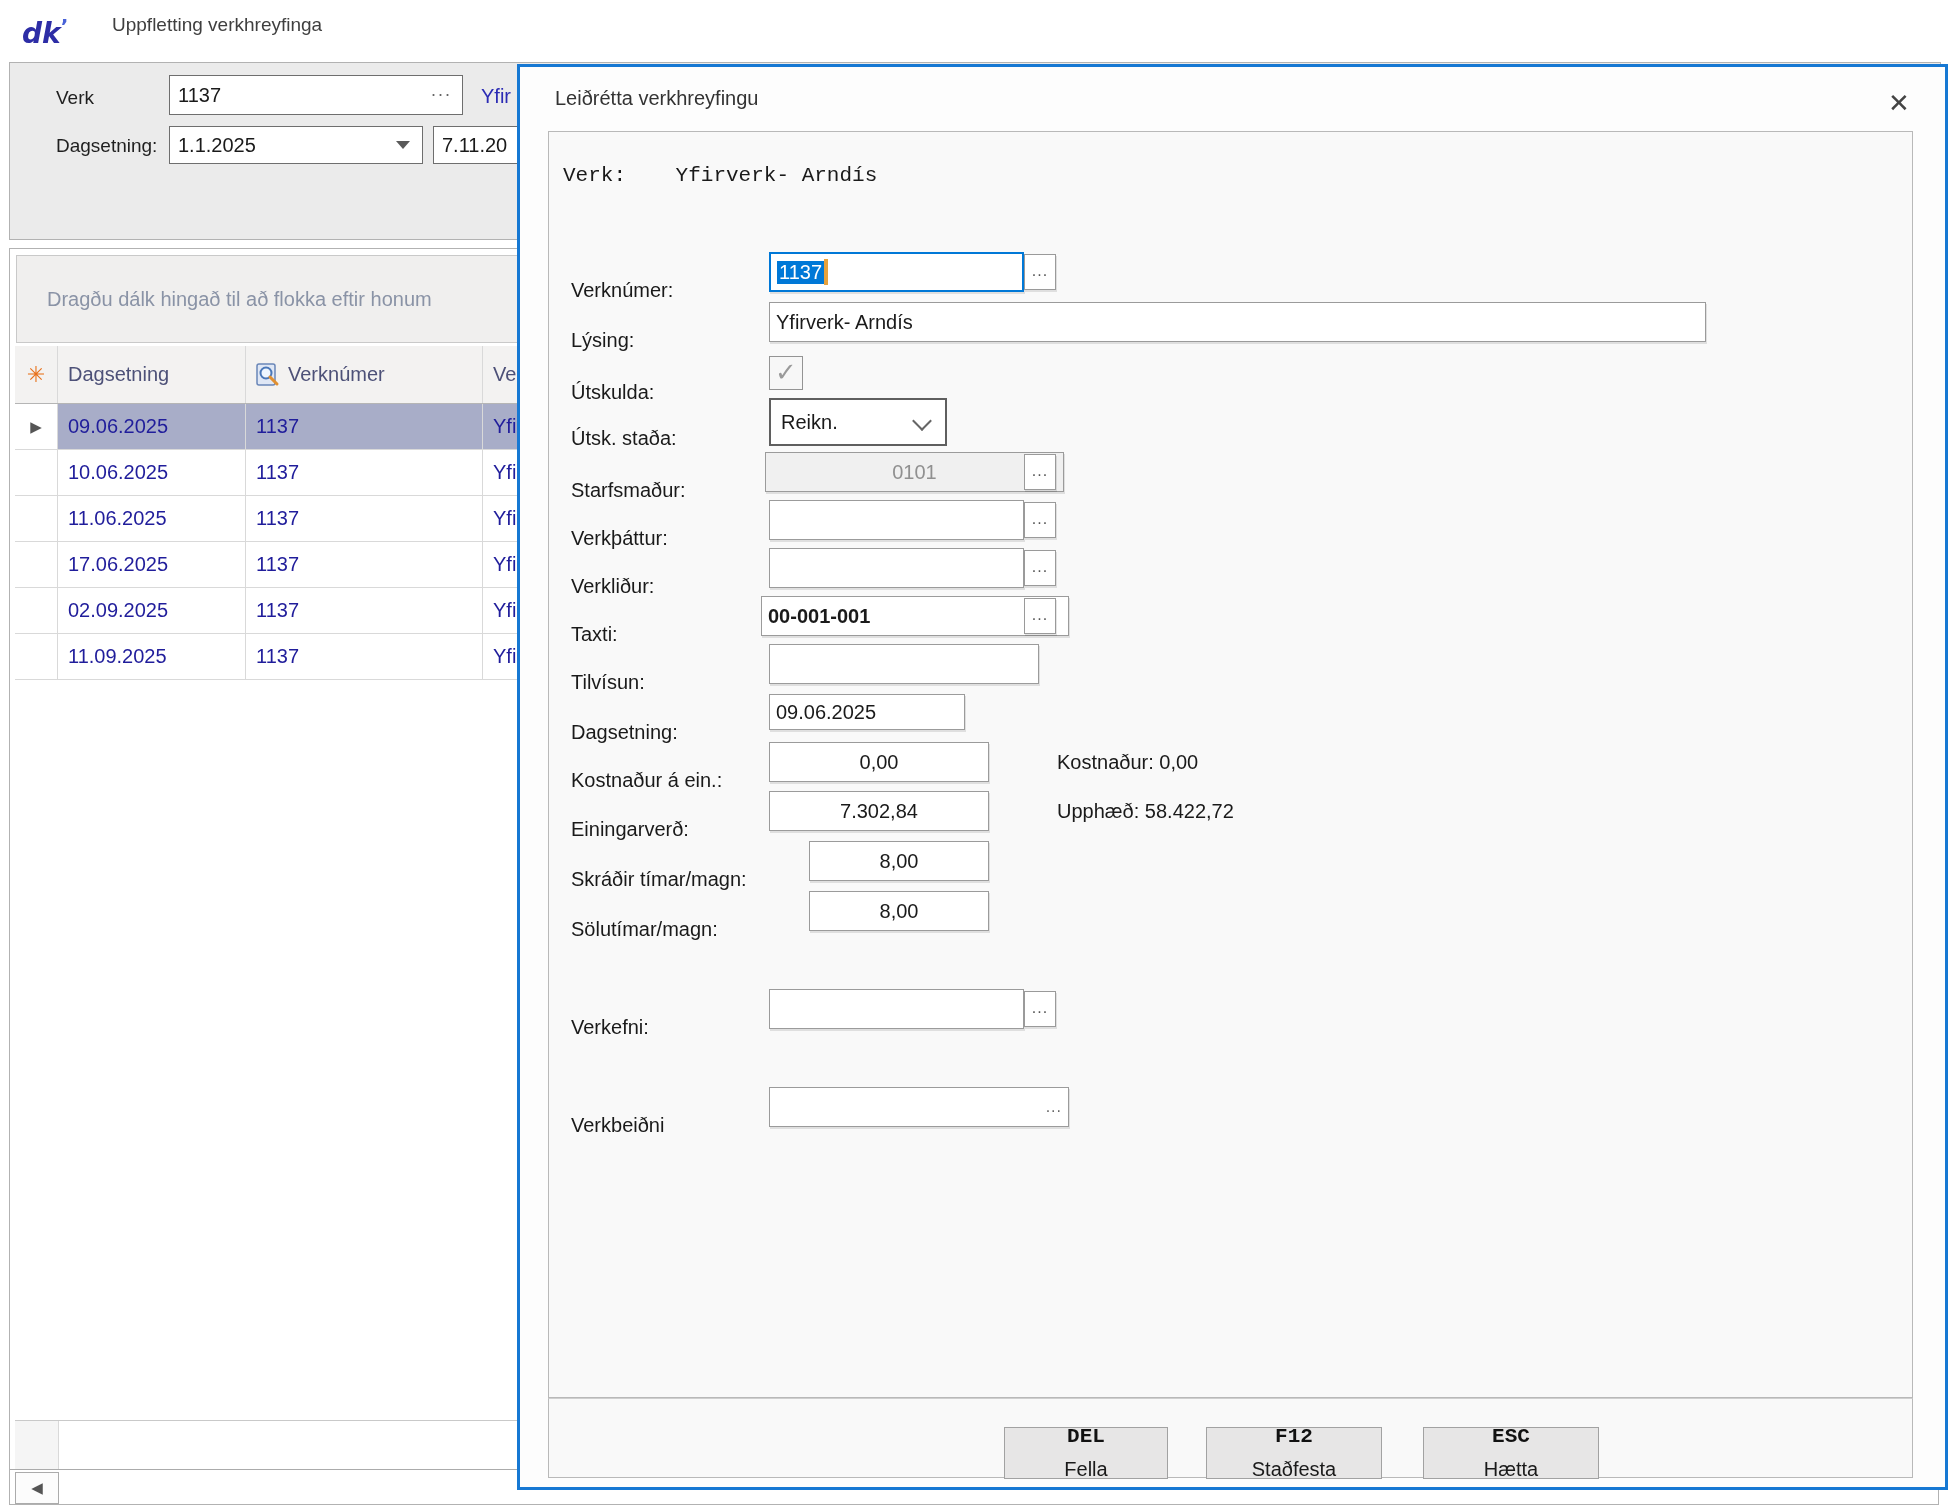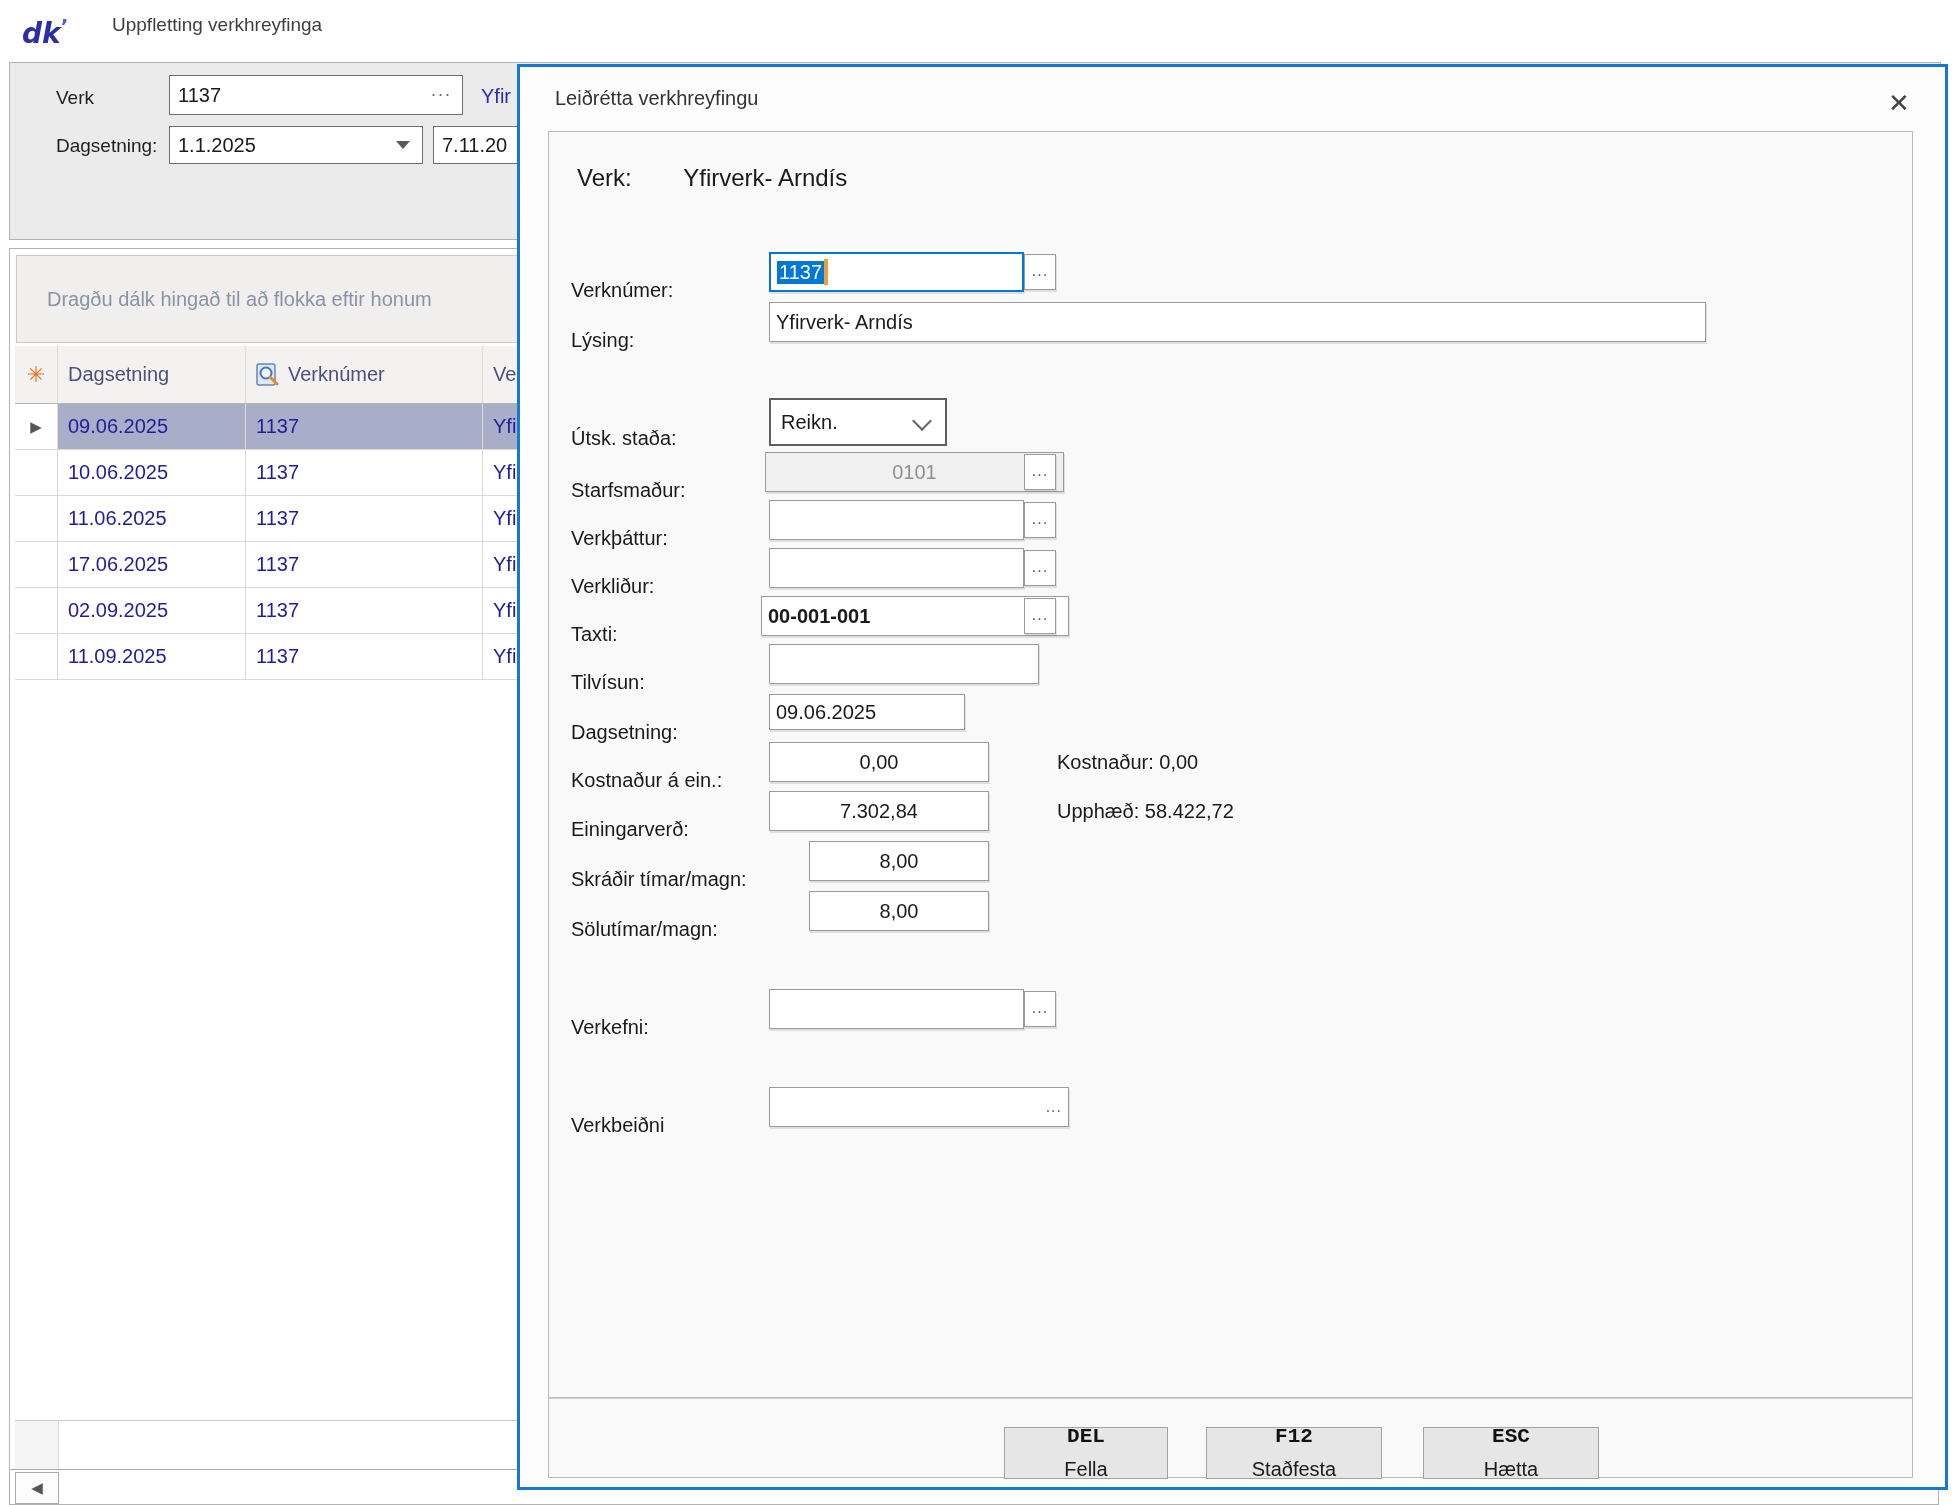--- a/index.html
+++ b/index.html
@@ -58,21 +58,21 @@
   
   .dialog{position:absolute; left:517px; top:64px; width:1431px; height:1426px;
     background:#fdfdfd; border:3px solid #1678d3; box-sizing:border-box; z-index:10;}
   .dlg-title{position:absolute; left:35px; top:20px; font-size:20px; color:#333;}
   .dlg-close{position:absolute; right:28px; top:18px; font-size:26px; color:#444; width:36px; height:36px;
     text-align:center; line-height:36px;}
   .dlg-panel{position:absolute; left:28px; top:64px; width:1365px; height:1267px;
     background:#f9f9f9; border:1px solid #b9b9b9; box-sizing:border-box;}
   .dlg-buttonbar{position:absolute; left:28px; top:1331px; width:1365px; height:80px;
     background:#f9f9f9; border:1px solid #b9b9b9; border-top:1px solid #cfcfcf; box-sizing:border-box;}
-  .verk-row{position:absolute; left:28px; top:32px; font-size:24px; color:#1a1a1a;}
+  .verk-row{position:absolute; left:14px; top:32px; font-size:21px; color:#1a1a1a;font-family:Liberation Mono, monospace;}
   .verk-row .vlabel{display:inline-block; width:100px;}
   .frow{position:absolute; left:0; width:100%; height:44px;}
   .flabel{position:absolute; left:22px; top:18px; line-height:44px; font-size:20px; color:#1a1a1a; white-space:nowrap;}
   .fld{position:absolute; top:2px; height:40px; background:#fff; border:1px solid #9b9b9b;
     box-sizing:border-box; font-size:20px; display:flex; align-items:center; padding:0 6px;
     box-shadow:1px 2px 0 rgba(0,0,0,0.10);}
   .fld.focused{border:2px solid #0078d7;}
   .fld.disabled{background:#f0f0f0; color:#909090;}
   .fld.center{justify-content:center;}
   .lookup-btn{position:absolute; top:4px; width:32px; height:36px; background:#fff; border:1px solid #9a9a9a;
@@ -211,20 +211,26 @@
         <div class="lookup-btn" style="left:475px;">...</div>
       </div>
 
       <div class="frow" style="top:168px;">
         <div class="flabel">Lýsing:</div>
         <div class="fld" style="left:220px; width:937px;">
           <span>Yfirverk- Arndís</span>
         </div>
       </div>
 
+      <div class="frow" style="top:220px;">
+        <div class="flabel">Útskulda:</div>
+        <div class="checkbox">
+          <span>✓</span>
+        </div>
+      </div>
 
       <div class="frow" style="top:266px;">
         <div class="flabel">Útsk. staða:</div>
         <div class="dcombo">
           <span>Reikn.</span>
           <span class="chev"></span>
         </div>
       </div>
 
       <div class="frow" style="top:318px;">

